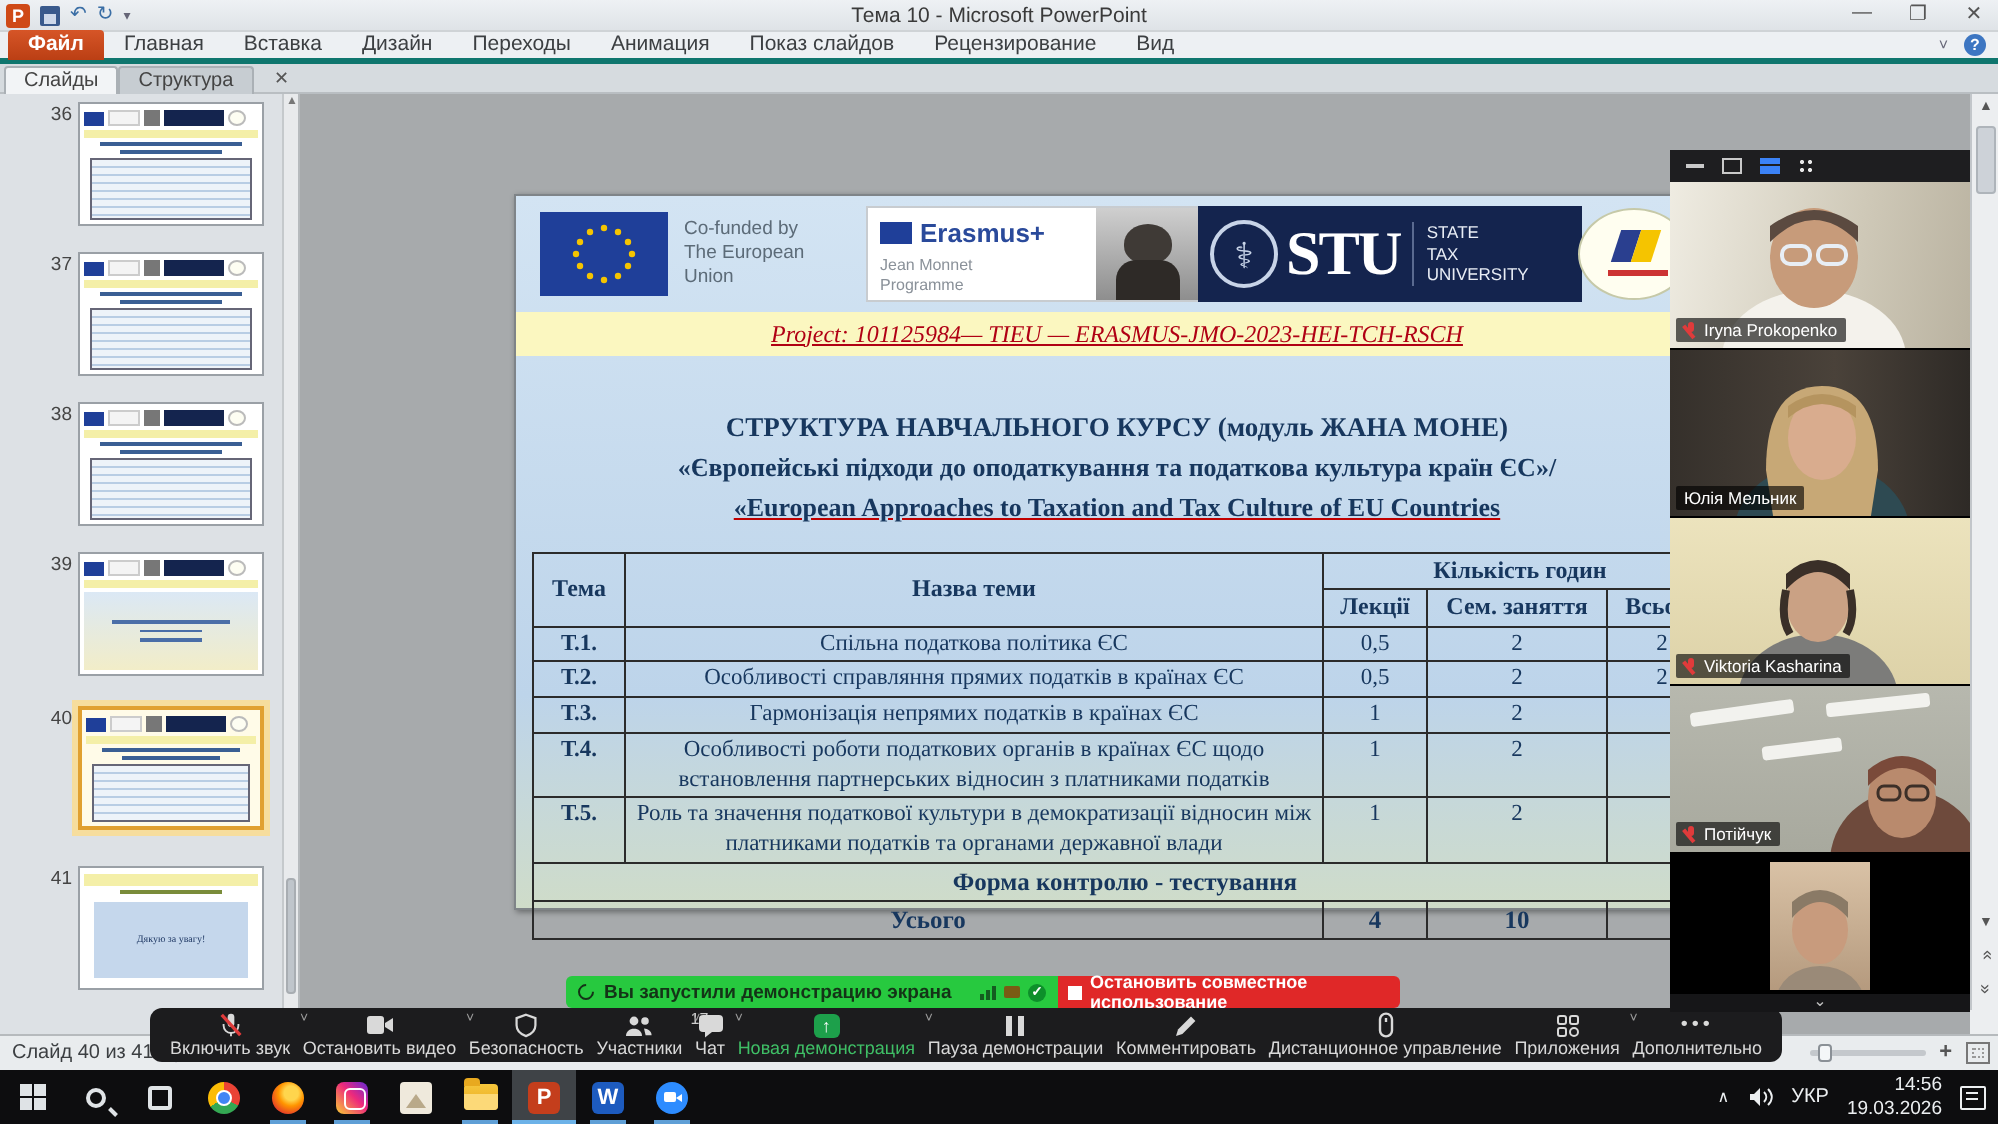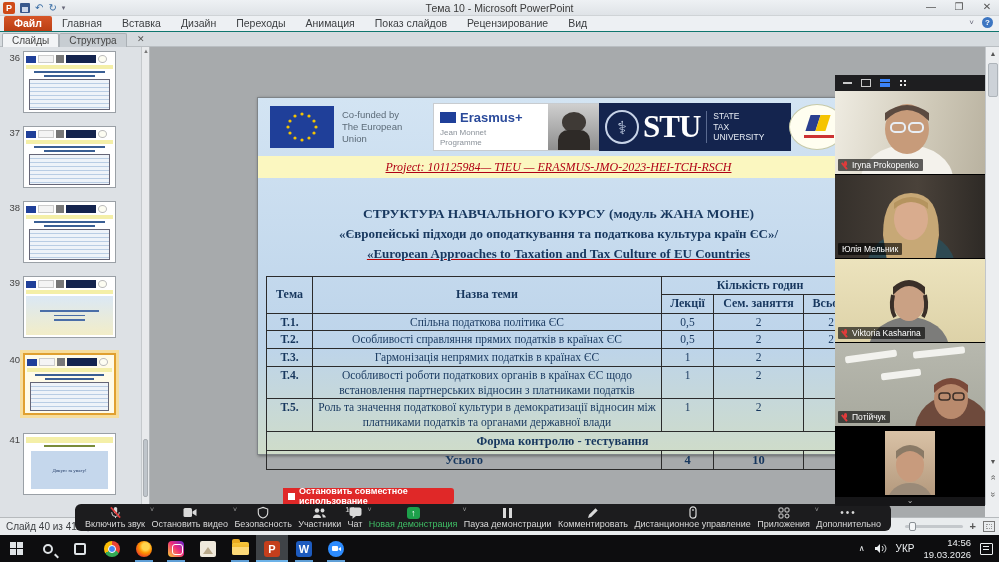--- a/index.html
+++ b/index.html
@@ -16,38 +16,38 @@
   .save-ico { width:10px; height:10px; background:#39598c; border-radius:1px; position:relative; }
   .save-ico::after { content:""; position:absolute; left:2px; top:4px; width:6px; height:5px; background:#cdd8ea; }
   .undo-ico,.redo-ico { color:#3a6ea5; font-size:10px; line-height:10px; }
   .qat-chev { color:#667; font-size:7px; }
   .tb-title { position:absolute; left:0; right:0; text-align:center; color:#3a3a3a; }
   .winbtns { position:absolute; right:4px; top:1px; display:flex; gap:12px; color:#555; font-size:10px; }
   .winbtns span { width:16px; text-align:center; cursor:default; }
 
   
   .ribbonrow { position:absolute; left:0; top:16px; width:999px; height:16px;
-    background:#edf0f3; border-bottom:1px solid #0f766e; display:flex; align-items:center; font-size:10.5px; color:#3c3f42; }
+    background:#edf0f3; border-bottom:3px solid #0f766e; display:flex; align-items:center; font-size:10.5px; color:#3c3f42; }
   .rtab { padding:1px 10px 2px 10px; }
   .rtab.file { background:linear-gradient(#d65527,#bb3f14); color:#fff; font-weight:bold; margin-left:4px; border-radius:2px 2px 0 0; }
   .ribbon-right { position:absolute; right:6px; top:17px; display:flex; gap:8px; align-items:center; }
   .collapse-chev { color:#667; font-size:8px; }
   .help-ico { width:11px; height:11px; border-radius:50%; background:#3d76c2; color:#fff; font-size:8px;
     text-align:center; line-height:11px; font-weight:bold; }
 
   
   .panerow { position:absolute; left:0; top:32px; width:999px; height:15px; background:#d6dbdf; border-bottom:1px solid #b9bec2; }
   .ptabs { display:flex; height:15px; align-items:flex-end; padding-left:2px; font-size:10px; color:#444; }
   .ptab { padding:1px 9px; border:1px solid #aab0b5; border-bottom:none; background:#c7cdd2; border-radius:2px 2px 0 0; }
   .ptab.active { background:#f2f4f6; }
   .pane-close { position:absolute; left:137px; top:2px; font-size:9px; color:#555; }
 
   
   .thumbpanel { position:absolute; left:0; top:47px; width:150px; height:470px; background:#dde1e5; border-right:1px solid #b6babd; }
-  .thumb-row { position:absolute; left:4px; display:flex; gap:3px; }
+  .thumb-row { position:absolute; left:20px; display:flex; gap:3px; }
   .thumb-num { width:16px; font-size:9.5px; color:#444; text-align:right; padding-top:1px; }
   .mini { width:93px; height:62px; background:#fff; border:1px solid #9aa0a6; padding:2px; display:flex; flex-direction:column; }
   .thumb-row.sel .mini { border:2px solid #e0a030; box-shadow:0 0 0 3px #f6dd9d; background:#fffbe8; }
   .m-head { height:10px; display:flex; gap:2px; align-items:center; }
   .m-eu { width:10px; height:7px; background:#1f3f99; }
   .m-w { width:16px; height:8px; background:#f4f4f4; border:1px solid #ccc; }
   .m-por { width:8px; height:8px; background:#777; }
   .m-stu { width:30px; height:8px; background:#14244e; }
   .m-oval { width:9px; height:8px; background:#fdfdf2; border:1px solid #bbb; border-radius:50%; }
   .m-band { height:4px; background:#f4efa8; margin:1px 0; }
@@ -558,20 +558,29 @@
       <span>УКР</span>
       <div class="clock">
         <div>14:56</div>
           <div>19.03.2026</div>
       </div>
       <span class="action-ico"></span>
     </div>
   </div>
 
   <div class="share-banner">
+    <div class="sb-green">
+      <span class="phone-ico"></span>
+      <span>Вы запустили демонстрацию экрана</span>
+      <span class="gb-icos">
+        <span class="sig-ico"></span>
+        <span class="cam-mini"></span>
+        <span class="check-ico">✓</span>
+      </span>
+    </div>
     <div class="sb-red">
       <span class="stop-ico"></span>
       <span>Остановить совместное использование</span>
     </div>
   </div>
 
   <div class="zoom-toolbar">
     <div class="ztb-btn">
       <span class="ic">
         <svg width="13" height="13" viewBox="0 0 14 14">

